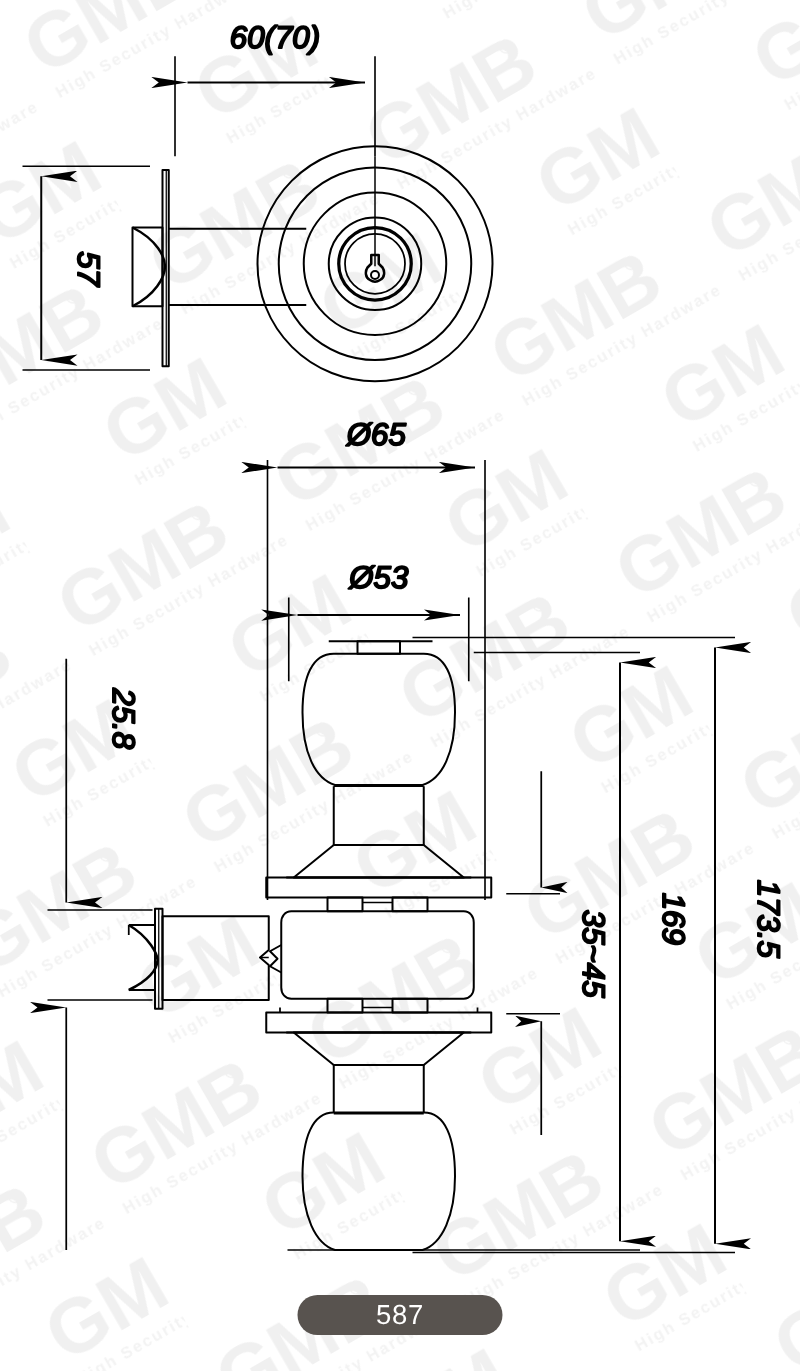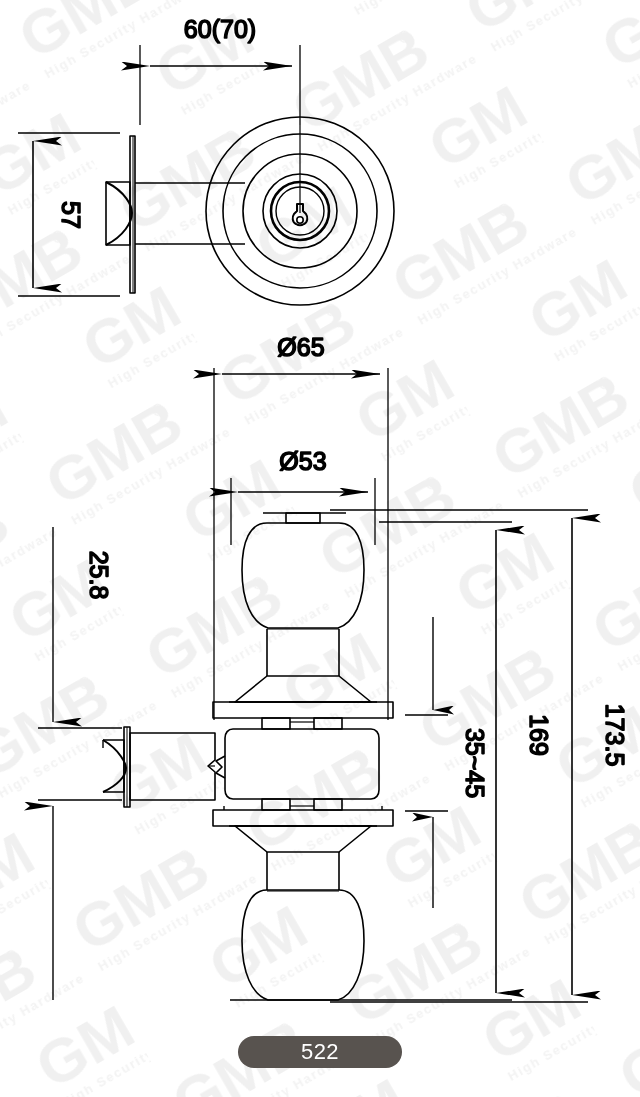--- a/index.html
+++ b/index.html
@@ -28,20 +28,21 @@
     left: 0; top: 0;
     width: 640px; height: 1097px;
     pointer-events: none;
     z-index: 1;
   }
   #drawing-layer {
     position: absolute;
     left: 0; top: 0;
     width: 640px; height: 1097px;
     z-index: 2;
+    font-style: italic;
   }
   #badge-layer {
     position: absolute;
     left: 0; top: 0;
     width: 640px; height: 1097px;
     z-index: 3;
   }
   .model-badge {
     position: absolute;
     left: 238px;
@@ -293,16 +294,16 @@
             <line x1="572" y1="518" x2="572" y2="995" stroke-width="1.6" marker-start="url(#ar-v)" marker-end="url(#ar-v)"></line>
           </g>
           <text class="dimtext" x="0" y="0" text-anchor="middle" transform="translate(606,735) rotate(90)">173.5</text>
 
         </g>
       </g>
     </svg>
   </div>
 
   <div id="badge-layer">
-    <div class="model-badge">522</div>
+    <div class="model-badge">587</div>
   </div>
 
 </div>
 
 </body></html>

